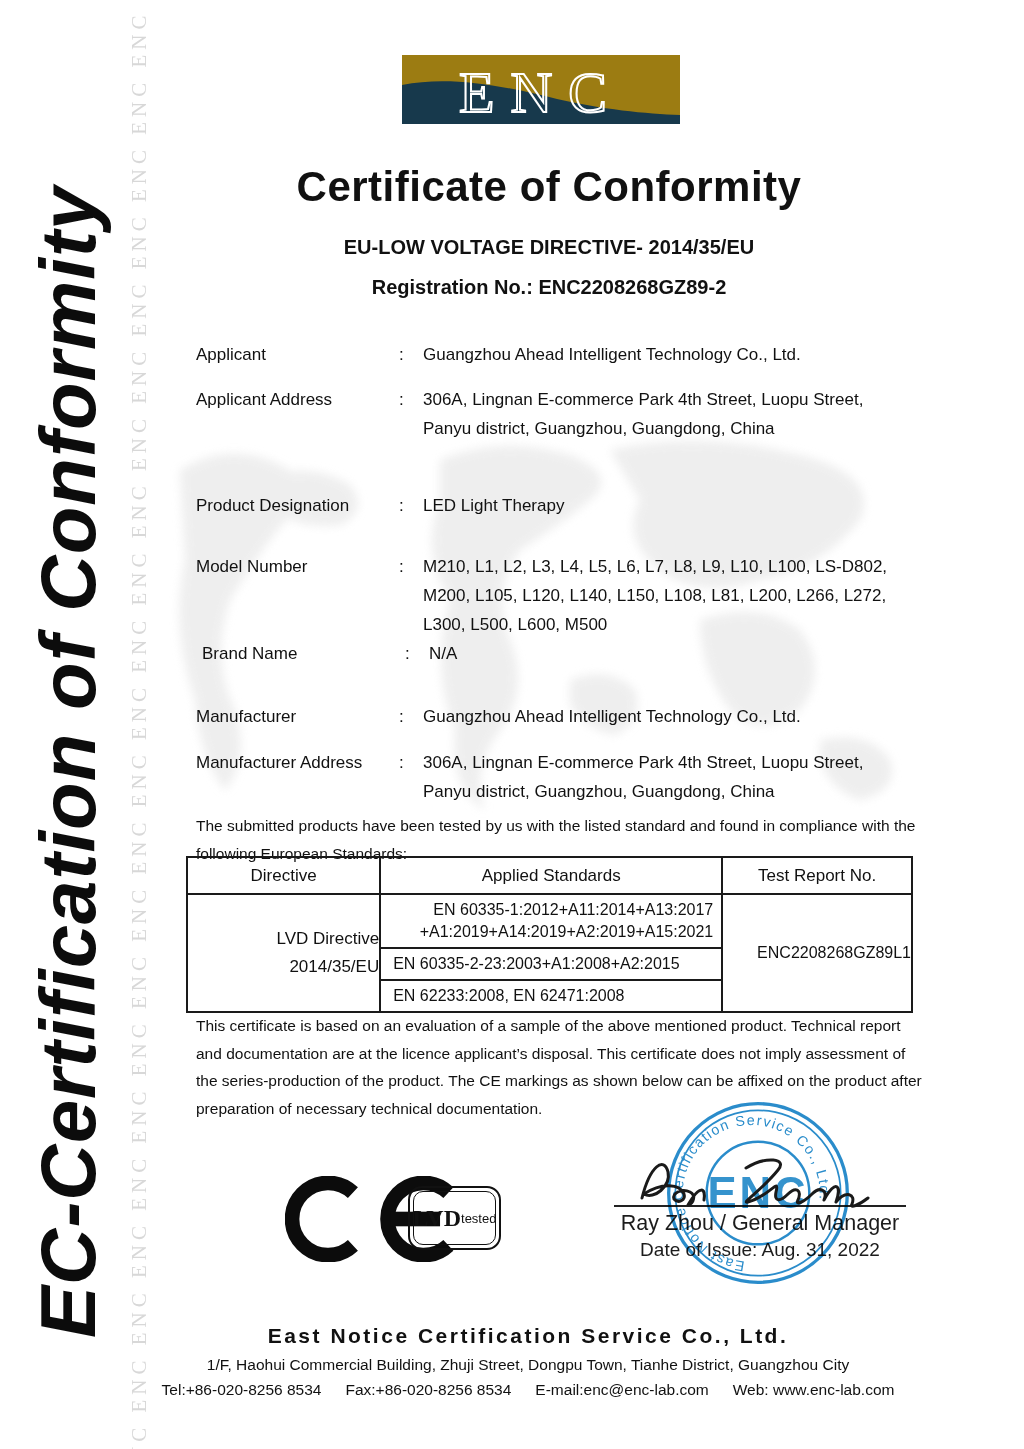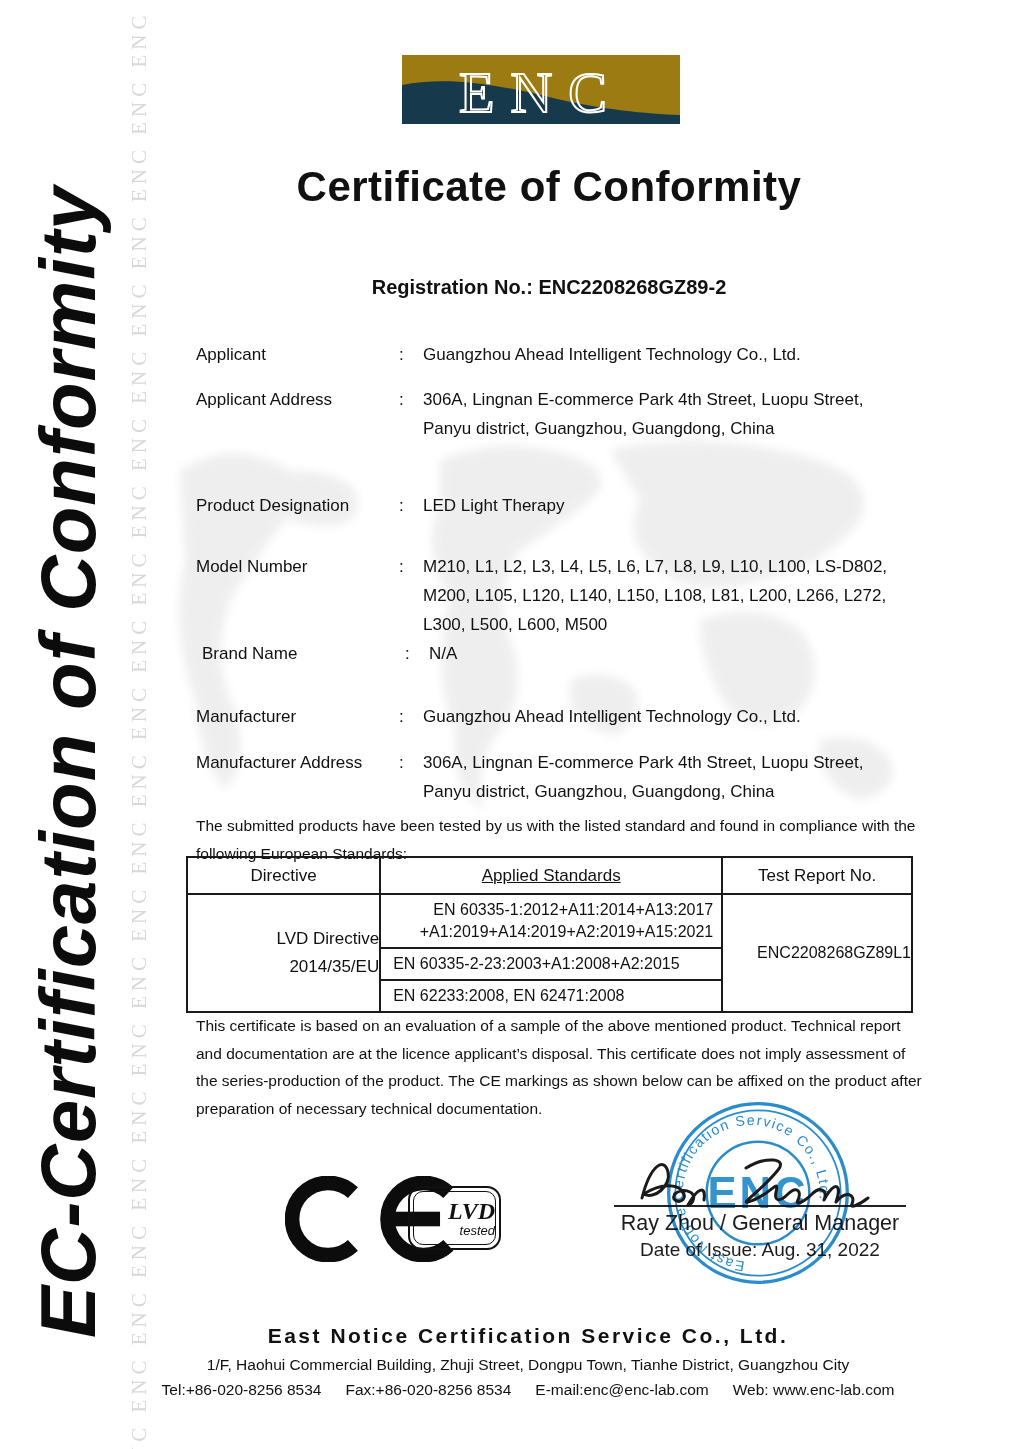--- a/index.html
+++ b/index.html
@@ -51,32 +51,32 @@
   .intro-par { position:absolute; left:196px; top:812px; width:730px;
     font-size:15.5px; line-height:28px; z-index:1; }
   .basis-par { position:absolute; left:196px; top:1012px; width:732px;
     font-size:15.5px; line-height:27.5px; z-index:1; }
 
   
   .std-table { position:absolute; left:186px; top:856px; width:727px;
     border-collapse:collapse; z-index:1; }
   .std-table td, .std-table th { border:2px solid #1a1a1a; font-weight:normal; }
   .std-table th { font-size:17px; height:37px; text-align:center; }
-  .col-directive { width:212px;margin-top:16px; } .col-standards { width:347px;text-decoration:underline; } .col-report { width:196px; }
+  .col-directive { width:212px;margin-top:16px; } .col-standards { width:347px; } .col-report { width:196px; }
   .cell-directive { text-align:center; font-size:17px; line-height:28px; }
   .cell-standard { font-size:16px; padding:4px 8px 4px 12px; line-height:22px; }
   .row-std-0 td { height:49px;text-align:right; } .row-std-1 td { height:31px; } .row-std-2 td { height:28px; }
   .cell-report { text-align:center; font-size:16px; }
 
   
   .ce-mark { position:absolute; left:285px; top:1176px; z-index:1; }
   .lvd-box { position:absolute; left:408px; top:1186px; width:93px; height:64px;
     border:2px solid #111; border-radius:14px; padding:3px; z-index:1; }
   .lvd-inner { width:100%; height:100%; border:1.5px solid #111; border-radius:10px;
-    display:flex; flex-direction:column; align-items:flex-end; justify-content:center;font-style:italic; }
+    display:flex; flex-direction:row; align-items:center; justify-content:center; }
   .lvd-label { font-family:"Liberation Serif", serif; font-weight:bold; font-size:24px; line-height:24px; }
   .lvd-sub { font-size:13px; line-height:15px; }
 
   
   .sig-line { position:absolute; left:614px; top:1205px; width:292px; height:0;
     border-top:2px solid #222; z-index:2; }
   .sig-name { position:absolute; left:610px; top:1211px; width:300px; text-align:center;
     font-size:21.5px; color:#1c1c1c; z-index:2; }
   .sig-date { position:absolute; left:610px; top:1239px; width:300px; text-align:center;
     font-size:19px; color:#1c1c1c; z-index:2; }
@@ -119,20 +119,21 @@
 
   <div class="side-strip">NC ENC ENC ENC ENC ENC ENC ENC ENC ENC ENC ENC ENC ENC ENC ENC ENC ENC ENC ENC ENC ENC ENC EN</div>
 
   <svg class="logo" width="278" height="69" viewBox="0 0 278 69">
     <rect x="0" y="0" width="278" height="69" fill="#9C7C12"></rect>
     <path d="M0 30 C 45 21, 95 29, 155 44 C 198 54, 245 59, 278 60 L278 69 L0 69 Z" fill="#17394C"></path>
     <text x="139" y="57" text-anchor="middle" font-family="Liberation Serif, serif" font-size="58" fill="none" stroke="#ffffff" stroke-width="2" letter-spacing="16">ENC</text>
   </svg>
 
   <div class="doc-title">Certificate of Conformity</div>
+  <div class="doc-subtitle">EU-LOW VOLTAGE DIRECTIVE- 2014/35/EU</div>
   <div class="doc-regno">Registration No.: ENC2208268GZ89-2</div>
 
   <div class="fields">
     <div class="f-row">
       <div class="f-label">Applicant</div>
       <div class="f-sep">:</div>
       <div class="f-value">Guangzhou Ahead Intelligent Technology Co., Ltd.</div>
     </div>
     <div class="f-row">
       <div class="f-label">Applicant Address</div>

